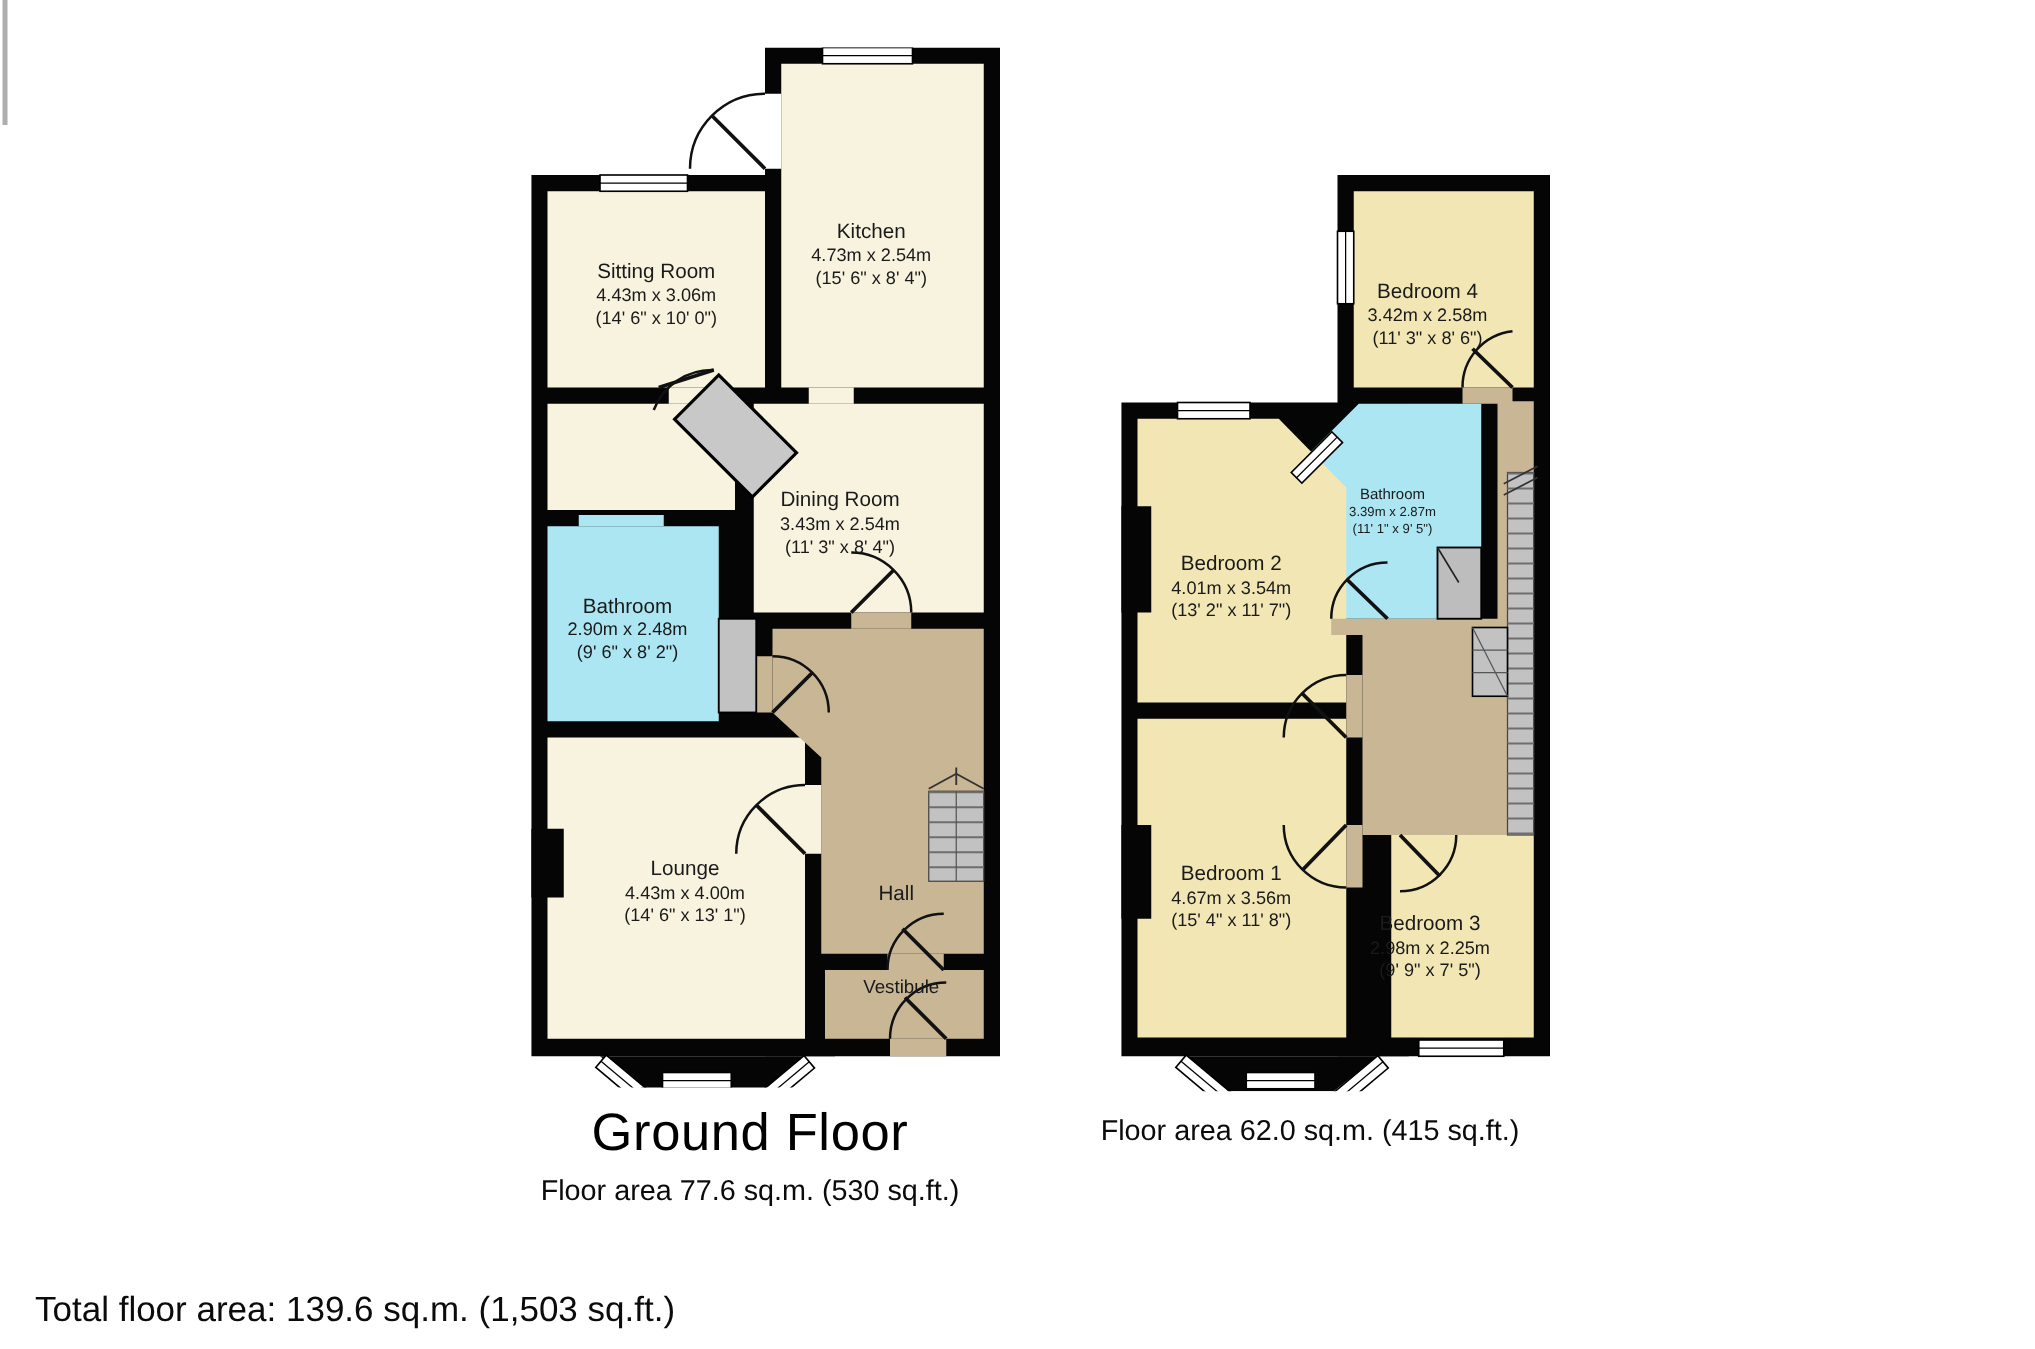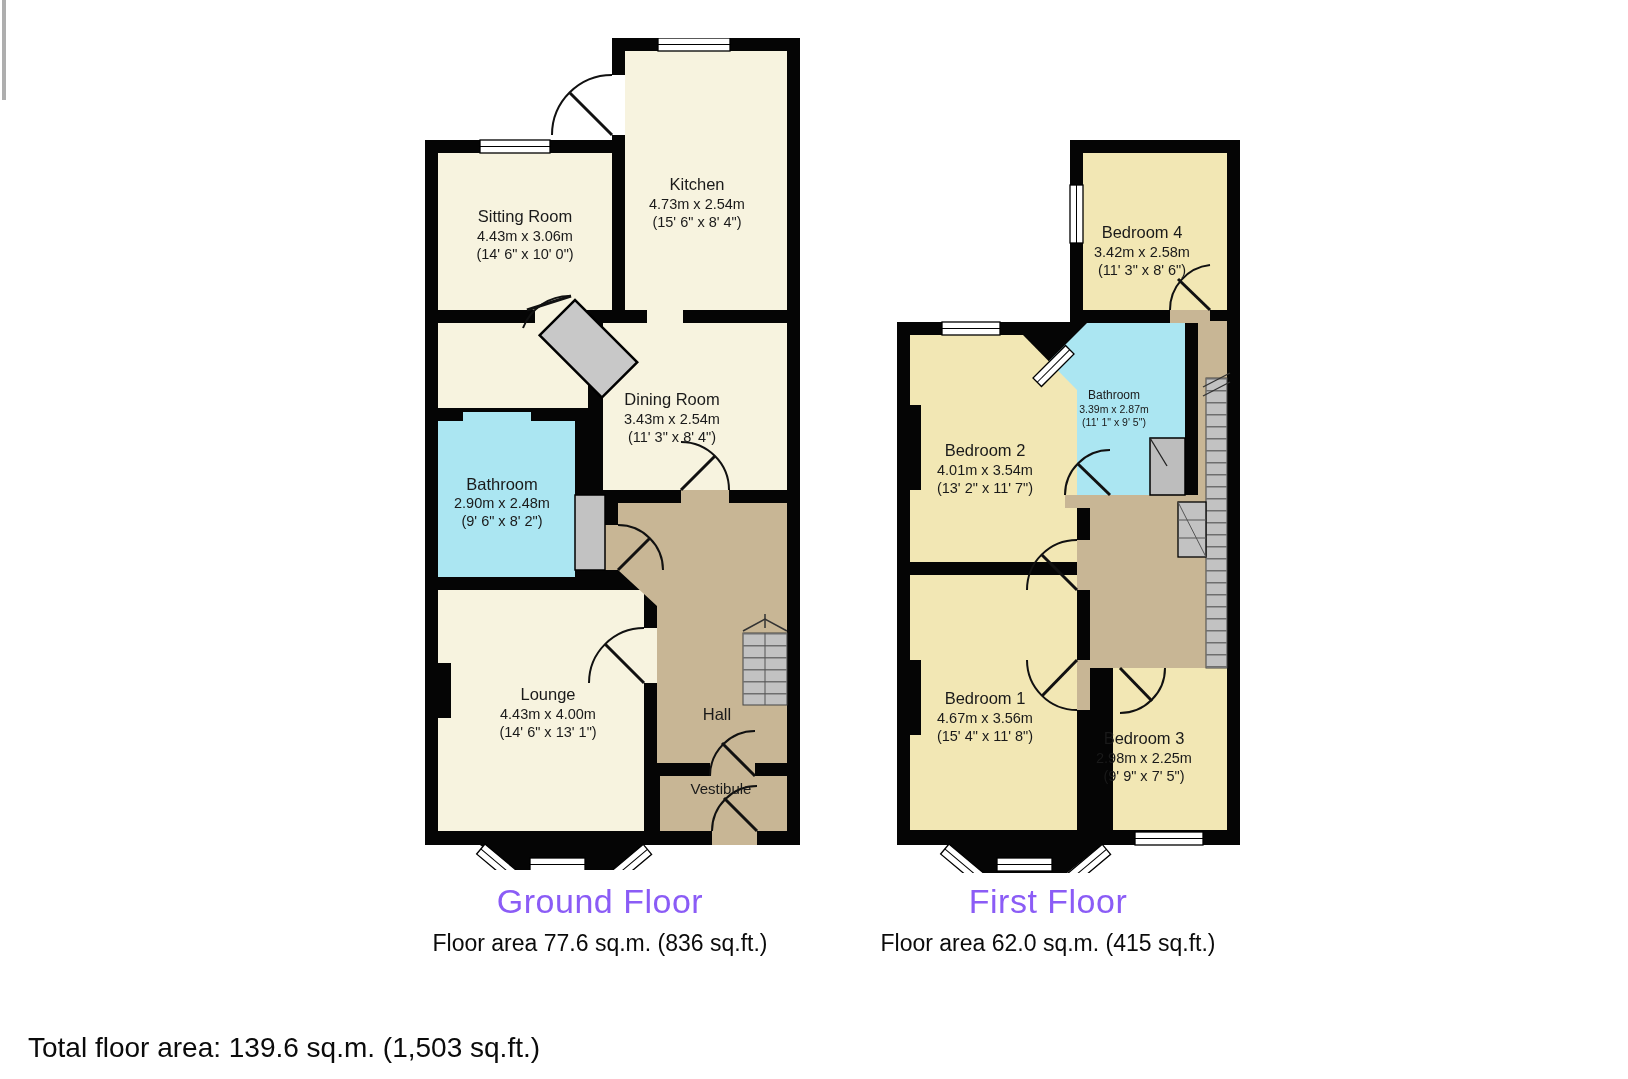--- a/index.html
+++ b/index.html
@@ -2,21 +2,21 @@
 <html><head>
 <meta charset="utf-8">
 <style>
   html,body{margin:0;padding:0;}
   body{
     width:1628px;height:1079px;background:#ffffff;overflow:hidden;position:relative;
     font-family:"Liberation Sans","DejaVu Sans",sans-serif;color:#111;
   }
   .plan{position:absolute;}
   .caption{position:absolute;text-align:center;}
-  .caption .title{font-size:34px;color:#8b5cf6;letter-spacing:.5px;}
+  .caption .title{font-size:42px;color:#000000;letter-spacing:.5px;}
   .caption .area{font-size:23px;margin-top:9px;color:#0b0b0b;}
   .total{position:absolute;left:28px;top:1032px;font-size:28px;color:#0b0b0b;}
   .artifact{position:absolute;left:2px;top:0;width:4px;height:100px;background:#9a9a9a;opacity:.8;}
   svg text{fill:#1a1a1a;}
   .rname{font-size:16.5px;}
   .rdim{font-size:14.5px;}
   .rname-sm{font-size:12px;}
   .rdim-sm{font-size:10.5px;}
 </style>
 </head>
@@ -258,19 +258,18 @@
     <text class="rdim" x="88" y="601">(15' 4" x 11' 8")</text>
     <text class="rname" x="247" y="604">Bedroom 3</text>
     <text class="rdim" x="247" y="623">2.98m x 2.25m</text>
     <text class="rdim" x="247" y="641">(9' 9" x 7' 5")</text>
   </g>
 </svg>
 </div>
 
 <div class="caption" style="left:400px;top:882px;width:400px;">
   <div class="title">Ground Floor</div>
-  <div class="area">Floor area 77.6 sq.m. (836 sq.ft.)</div>
+  <div class="area">Floor area 77.6 sq.m. (530 sq.ft.)</div>
 </div>
 <div class="caption" style="left:848px;top:882px;width:400px;">
-  <div class="title">First Floor</div>
   <div class="area">Floor area 62.0 sq.m. (415 sq.ft.)</div>
 </div>
 <div class="total">Total floor area: 139.6 sq.m. (1,503 sq.ft.)</div>
 
 </body></html>

